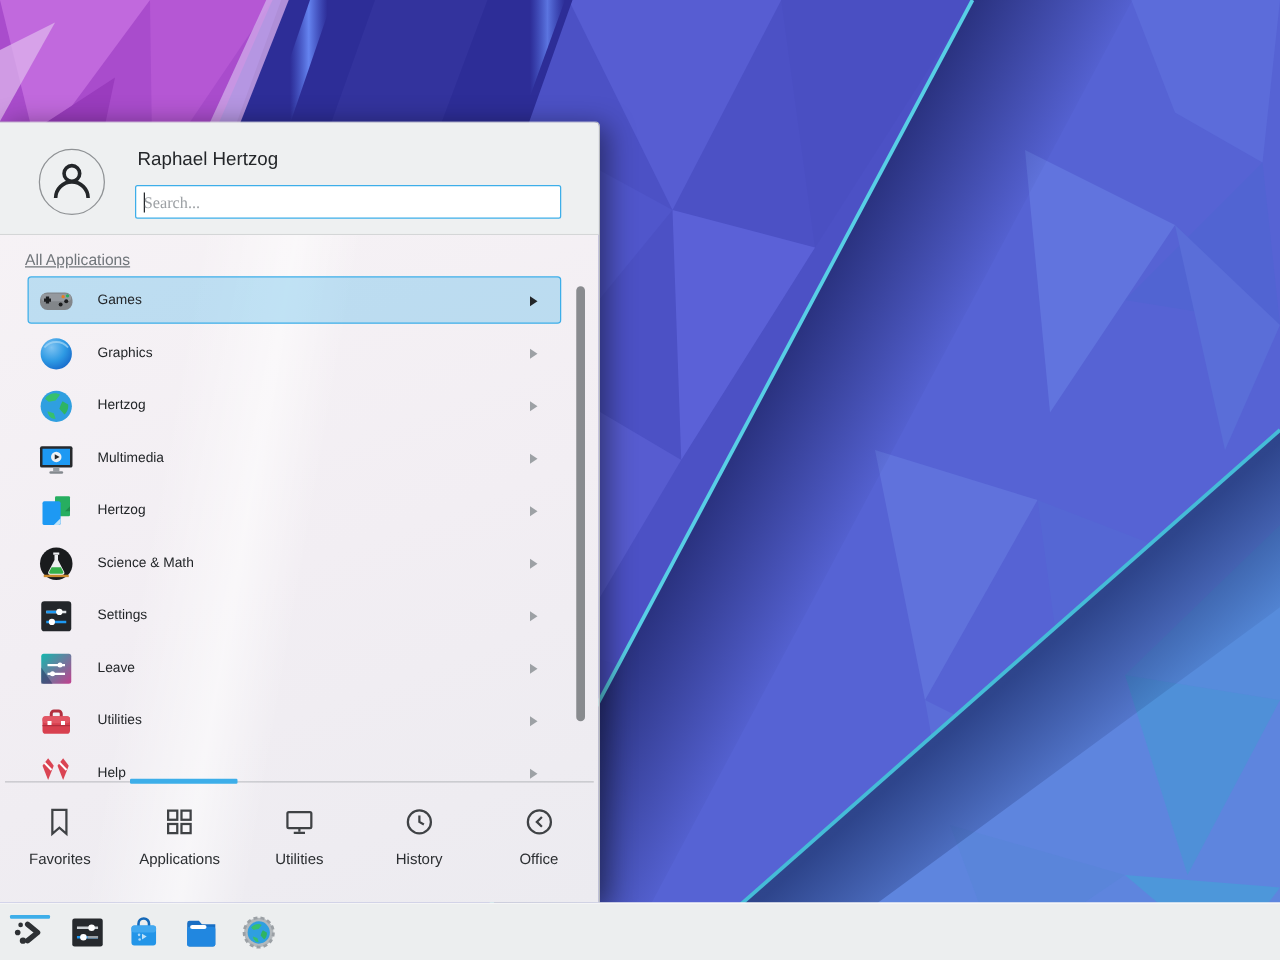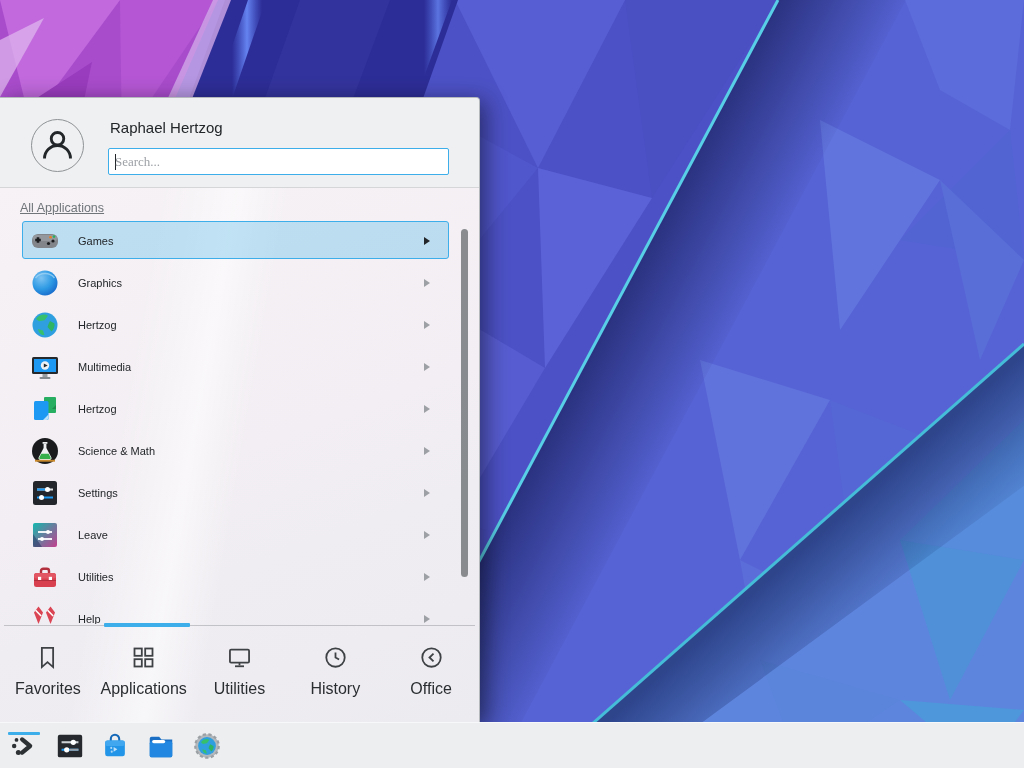--- a/index.html
+++ b/index.html
@@ -37,21 +37,21 @@
   .cat-row.selected .cat-arrow{border-left-color:#232629;}
 
   .kick-scrollbar{position:absolute;left:461px;top:131px;width:7px;height:348px;border-radius:3.5px;background:#75797c;opacity:.85;}
 
   .footer-sep{position:absolute;left:4px;right:4px;top:527px;height:1px;background:rgba(110,115,120,.35);}
   .tab-indicator{position:absolute;left:104px;top:525px;width:86px;height:4px;background:#3daee9;border-radius:1px;}
   .tab-bar{position:absolute;left:0;top:531px;width:100%;height:94px;display:flex;}
   .tab{flex:1 1 0;display:flex;flex-direction:column;align-items:center;padding-top:15px;cursor:default;}
   .tab-icon{width:27px;height:27px;}
   .tab-icon svg{width:27px;height:27px;display:block;}
-  .tab-label{margin-top:9px;font-size:16px;color:#2b2e31;}
+  .tab-label{margin-top:9px;font-size:12px;color:#2b2e31;}
 
   
   .taskbar{position:absolute;left:0;top:722px;width:1024px;height:46px;background:#eceeef;border-top:1px solid #f7f8f9;box-sizing:border-box;}
   .task-icon{position:absolute;top:8px;width:30px;height:30px;}
   .task-icon svg{width:30px;height:30px;display:block;}
   .task-active-line{position:absolute;top:1px;left:-1px;width:32px;height:3px;background:#3daee9;border-radius:1px;}
 </style>
 </head>
 <body>
 

